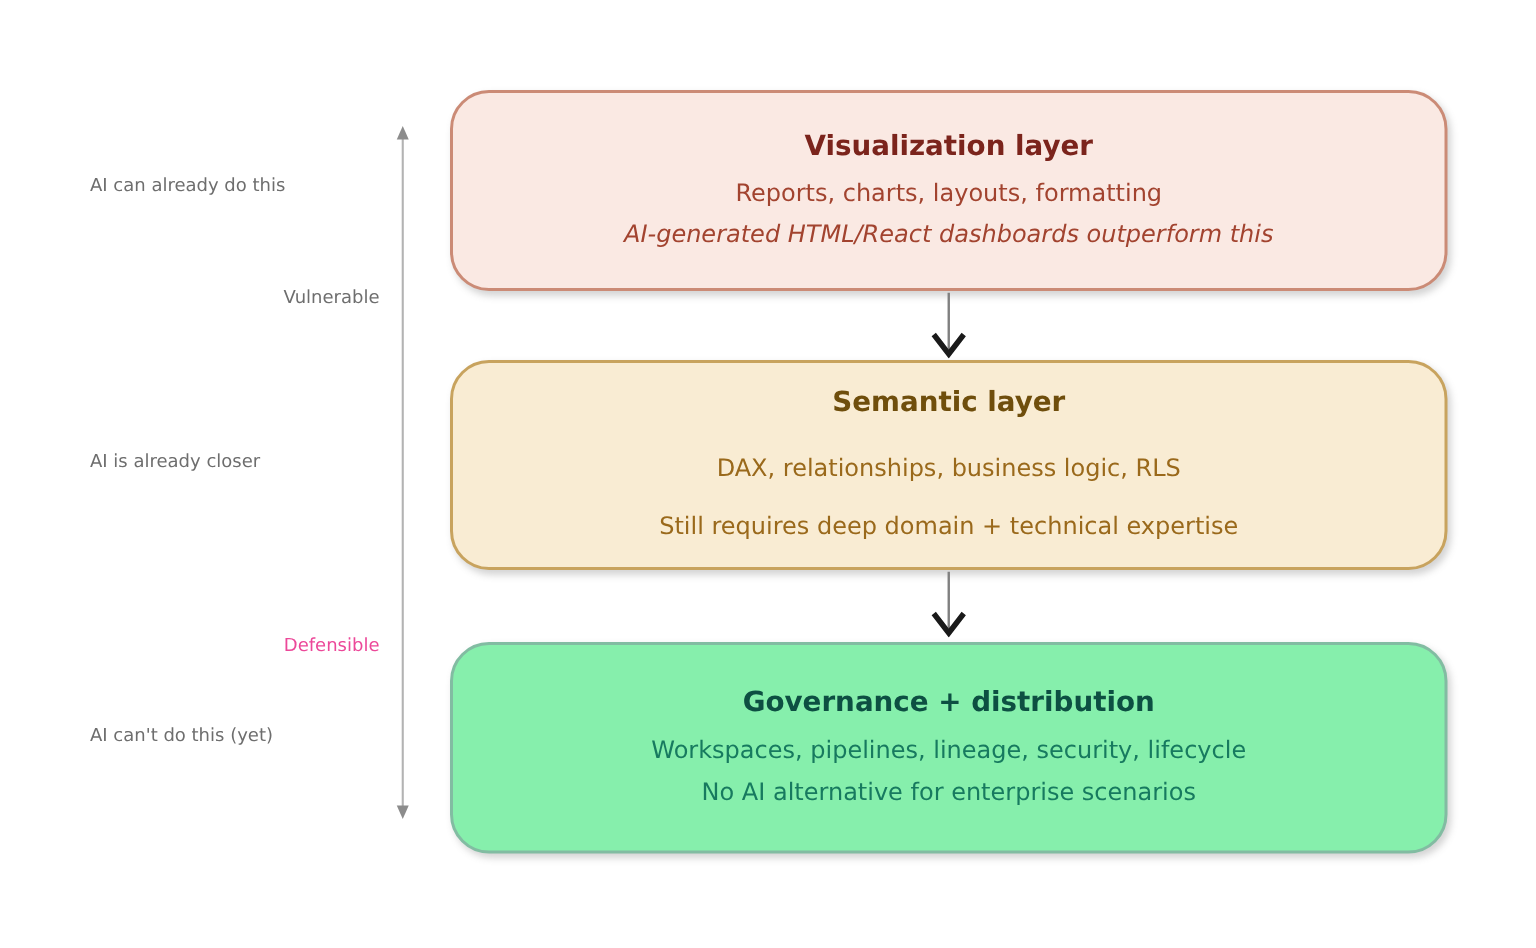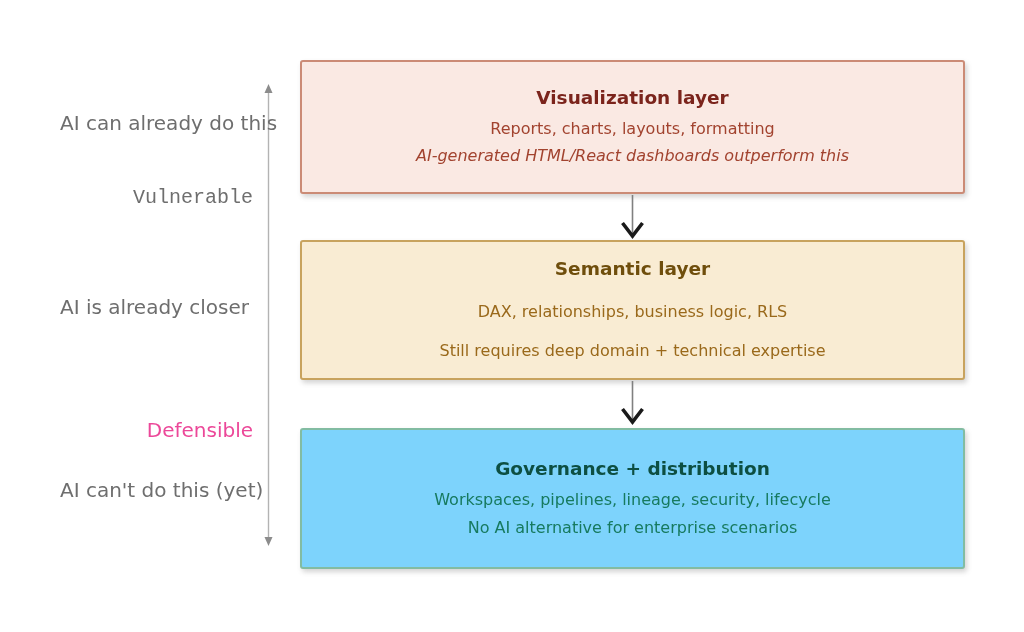--- a/index.html
+++ b/index.html
@@ -20,35 +20,35 @@
   .axis-arrow {
     position: absolute;
     left: 260px;
     top: 84px;
     width: 17px;
     height: 462px;
   }
   .axis-label {
     position: absolute;
     color: #6e6e6e;
-    font-size: 20px;
+    font-size: 12px;
     line-height: 20px;
     white-space: nowrap;
   }
   .axis-label.align-left  { left: 60px; }
   .axis-label.align-right { right: 771px; text-align: right; }
 
   
   .layer-box {
     position: absolute;
     left: 300px;
     width: 665px;
     box-sizing: border-box;
     border: 2px solid;
-    border-radius: 3px;
+    border-radius: 26px;
     display: flex;
     flex-direction: column;
     align-items: center;
     justify-content: center;
     text-align: center;
     box-shadow: 2px 3px 5px rgba(100,100,100,0.28);
   }
   .layer-box .layer-title {
     font-size: 18.5px;
     font-weight: bold;
@@ -78,21 +78,21 @@
 
 <div class="canvas">
 
   <svg class="axis-arrow" viewBox="0 0 17 462" xmlns="http://www.w3.org/2000/svg">
     <line x1="8.5" y1="8" x2="8.5" y2="454" stroke="#b3b3b3" stroke-width="1.4"></line>
     <path d="M8.5 0 L4.5 9 L12.5 9 Z" fill="#8c8c8c"></path>
     <path d="M8.5 462 L4.5 453 L12.5 453 Z" fill="#8c8c8c"></path>
   </svg>
 
   <div class="axis-label align-left" style="top: 113px; color: rgb(110, 110, 110);">AI can already do this</div>
-  <div class="axis-label align-right" style="top: 188px; color: rgb(110, 110, 110); font-family: Liberation Mono, monospace;">Vulnerable</div>
+  <div class="axis-label align-right" style="top: 188px; color: rgb(110, 110, 110);">Vulnerable</div>
   <div class="axis-label align-left" style="top: 297px; color: rgb(110, 110, 110);">AI is already closer</div>
   <div class="axis-label align-right" style="top: 420px; color: #ec4899;">Defensible</div>
   <div class="axis-label align-left" style="top: 480px; color: rgb(110, 110, 110);">AI can't do this (yet)</div>
 
   <div class="layer-box" id="layer-0" style="background: rgb(250, 233, 227); border-color: rgb(203, 139, 118);">
     <div class="layer-title" style="color: rgb(123, 36, 28);">Visualization layer</div>
     <div class="layer-line" style="color: rgb(162, 67, 47);">Reports, charts, layouts, formatting</div>
     <div class="layer-line" style="color: rgb(162, 67, 47); font-style: italic;">AI-generated HTML/React dashboards outperform this</div>
   </div>
 
@@ -105,19 +105,19 @@
     <div class="layer-title" style="color: rgb(111, 78, 12);">Semantic layer</div>
     <div class="layer-line" style="color: rgb(154, 105, 27);">DAX, relationships, business logic, RLS</div>
     <div class="layer-line" style="color: rgb(154, 105, 27);">Still requires deep domain + technical expertise</div>
   </div>
 
   <svg class="flow-arrow" id="flow-arrow-1" viewBox="0 0 31 44" xmlns="http://www.w3.org/2000/svg">
     <line x1="15.5" y1="0" x2="15.5" y2="38" stroke="#808080" stroke-width="1.6"></line>
     <path d="M5.5 28 L15.5 41 L25.5 28" fill="none" stroke="#1a1a1a" stroke-width="3.6"></path>
   </svg>
 
-  <div class="layer-box" id="layer-2" style="background: #7dd3fc; border-color: rgb(130, 188, 162);">
+  <div class="layer-box" id="layer-2" style="background: #86efac; border-color: rgb(130, 188, 162);">
     <div class="layer-title" style="color: rgb(13, 79, 66);">Governance + distribution</div>
     <div class="layer-line" style="color: rgb(23, 122, 95);">Workspaces, pipelines, lineage, security, lifecycle</div>
     <div class="layer-line" style="color: rgb(23, 122, 95);">No AI alternative for enterprise scenarios</div>
   </div>
 
 </div>
 
 </body></html>

